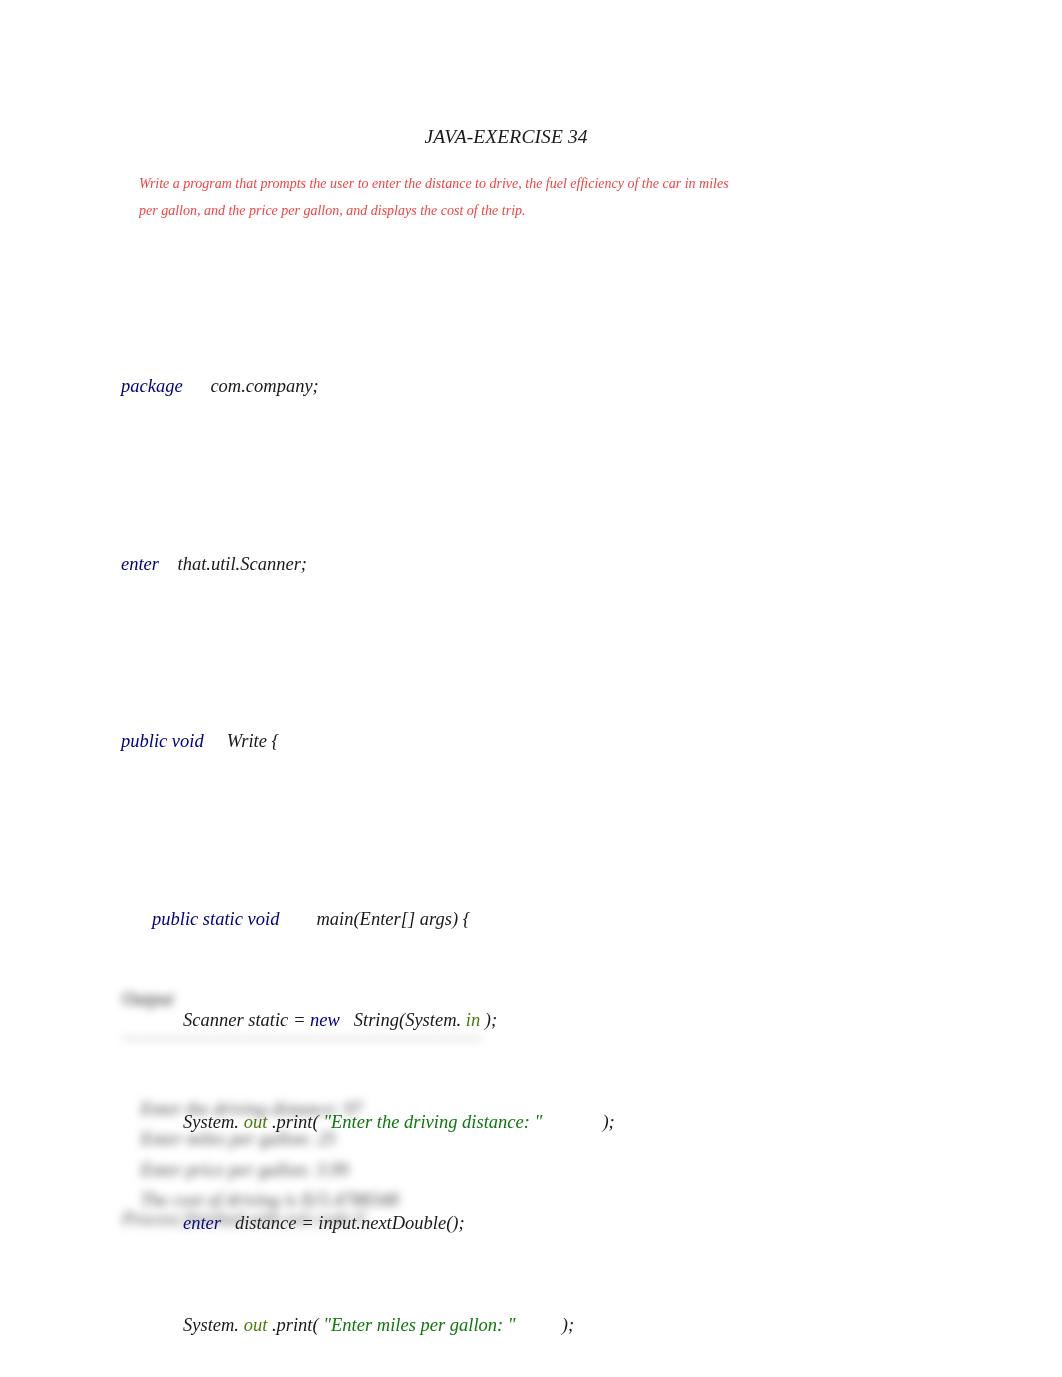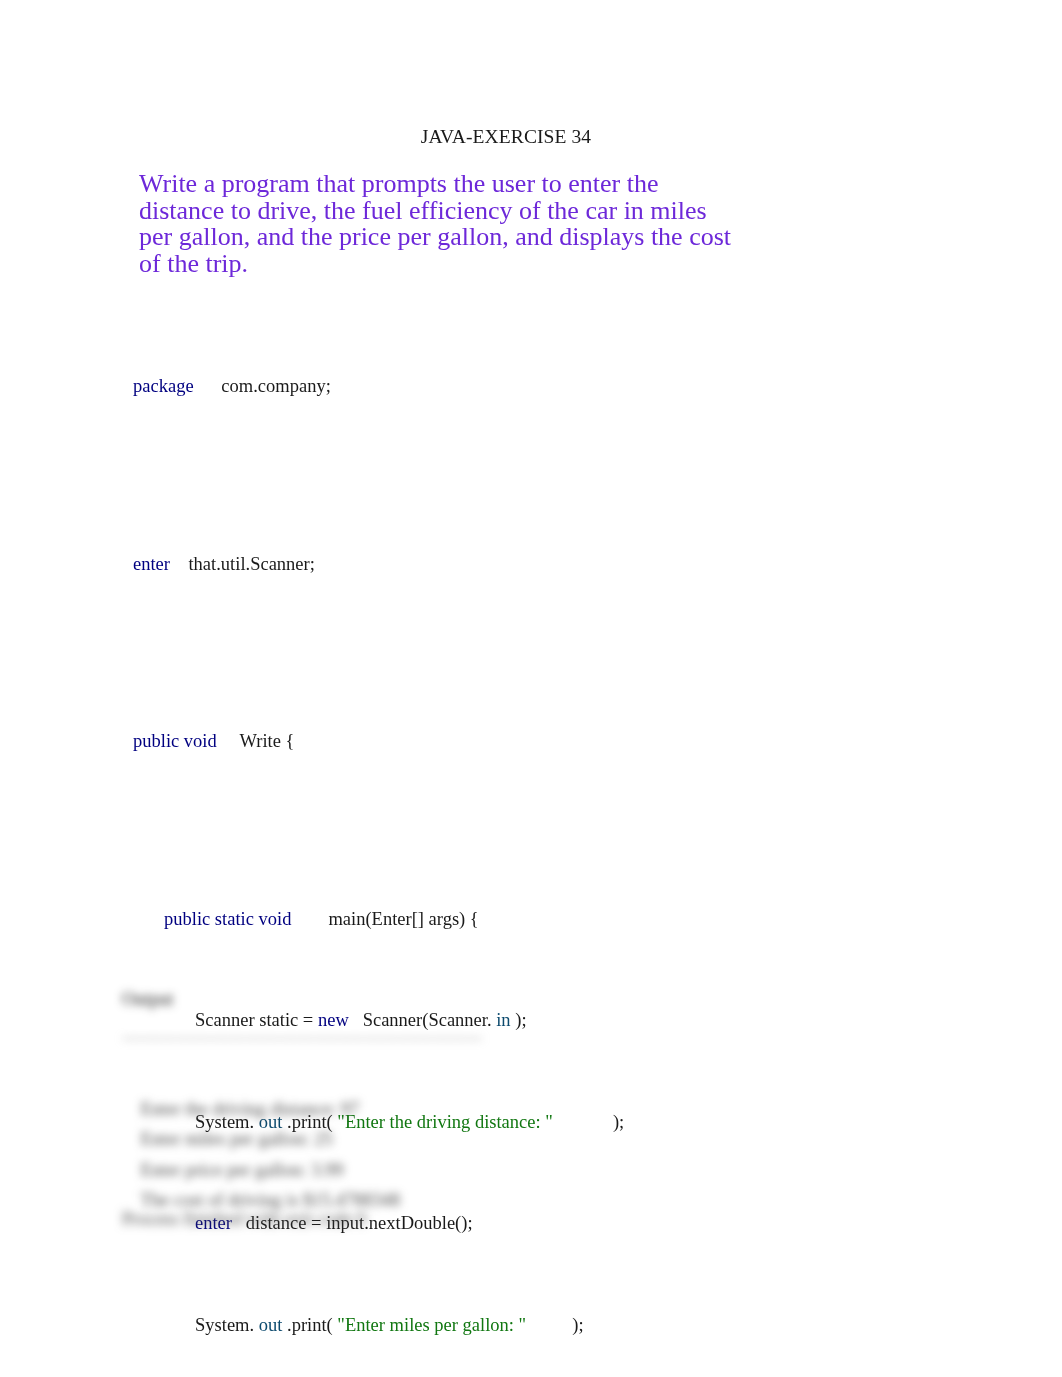--- a/index.html
+++ b/index.html
@@ -12,59 +12,60 @@
     height: 1377px;
     position: relative;
     font-family: "Liberation Serif", "DejaVu Serif", serif;
     overflow: hidden;
   }
 
   .page {
     position: absolute;
     inset: 0;
     background: #ffffff;
+    font-style: italic;
   }
 
   
   .doc-title {
     position: absolute;
     left: 0;
     top: 126px;
     width: 1012px;
     text-align: center;
     font-size: 19.5px;
     color: #1a1a1a;
     letter-spacing: 0.1px;
   }
 
   
   .intro {
     position: absolute;
     left: 139px;
     top: 171px;
     width: 604px;
-    font-size: 26px;
+    font-size: 14px;
     line-height: 26.6px;
-    color: #6d28d9;
+    color: #ef4444;
   }
 
   
   .code {
     position: absolute;
     left: 121px;
     top: 298px;
     width: 880px;
     font-size: 18.5px;
     line-height: 25.4px;
     color: #1a1a1a;
     white-space: pre-wrap;
   }
-  .code .ln { display: block; white-space: pre; margin-left: 12px; }
+  .code .ln { display: block; white-space: pre; }
   .kw   { color: #000080; }
-  .fld  { color: #0c4a6e; }
+  .fld  { color: #4d7c0f; }
   .str  { color: #117711; }
   .gap  { display: block; height: 25px; }
 
   .code-indent1 { padding-left: 31px; }
   .code-indent2 { padding-left: 62px; }
 
   
   .out-label {
     position: absolute;
     left: 122px;
@@ -120,21 +121,21 @@
     <span class="gap"></span>
 
     <span class="ln"><span class="kw">enter</span>    <span>that.util.Scanner;</span></span>
     <span class="gap"></span>
 
     <span class="ln"><span class="kw">public void</span>     <span>Write {</span></span>
     <span class="gap"></span>
 
     <span class="ln code-indent1"><span class="kw">public static void</span>        <span>main(Enter[] args) {</span></span>
 
-    <span class="ln code-indent2"><span>Scanner static = </span><span class="kw">new</span><span>   Scanner(Scanner. </span><span class="fld">in</span><span> );</span></span>
+    <span class="ln code-indent2"><span>Scanner static = </span><span class="kw">new</span><span>   String(System. </span><span class="fld">in</span><span> );</span></span>
 
     <span class="ln code-indent2"><span>System. </span><span class="fld">out</span><span> .print( </span><span class="str">"Enter the driving distance: "</span><span>             );</span></span>
 
     <span class="ln code-indent2"><span class="kw">enter</span><span>   distance = input.nextDouble();</span></span>
 
     <span class="ln code-indent2"><span>System. </span><span class="fld">out</span><span> .print( </span><span class="str">"Enter miles per gallon: "</span><span>          );</span></span>
 
     
 
     

